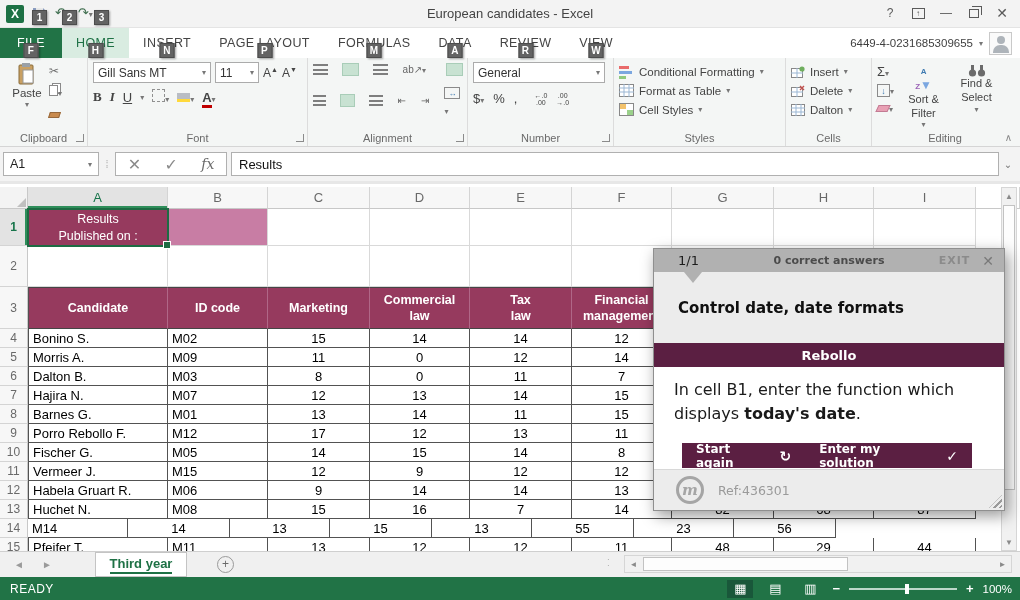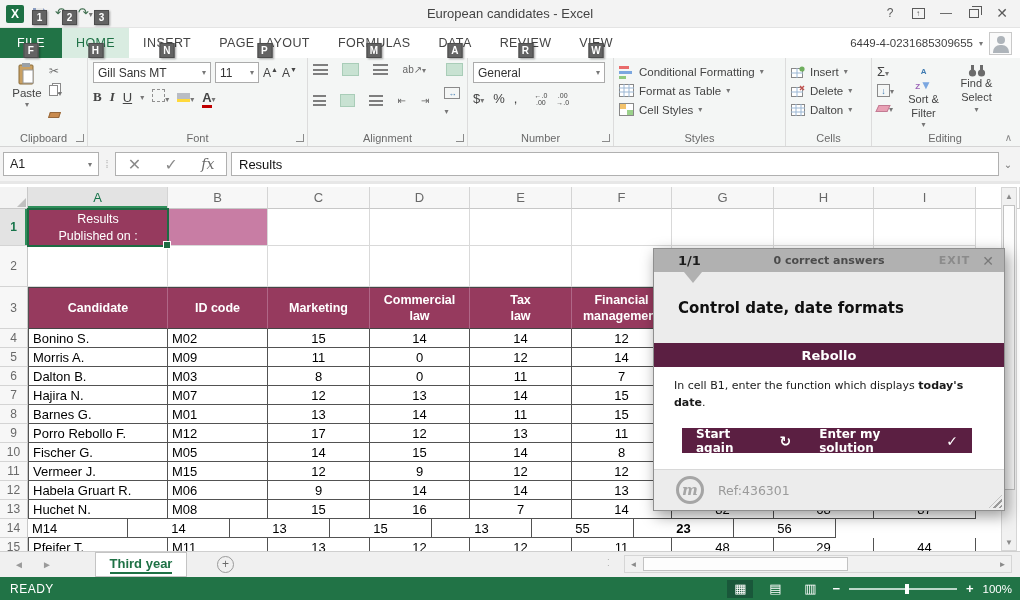--- a/index.html
+++ b/index.html
@@ -114,28 +114,28 @@
   .sright{margin-left:auto;display:flex;align-items:center;gap:9px;margin-right:8px}
   .vicon{width:26px;height:18px;display:flex;align-items:center;justify-content:center;font-size:13px;color:#fff}
   .vicon.active{background:#19573a}
   .zsym{font-size:13px;font-weight:bold}
   .ztrack{width:108px;height:2px;background:#bcd7c9;position:relative}
   .zhandle{position:absolute;left:52%;top:-4px;width:4px;height:10px;background:#fff}
   .zoomlvl{font-size:11.5px}
   
   .dialog{position:absolute;left:653px;top:248px;width:352px;height:263px;background:#fff;border:1px solid #8f8f8f;box-shadow:3px 5px 14px rgba(0,0,0,.4);z-index:40;font-family:"DejaVu Sans",sans-serif}
   .dhead{height:23px;background:#b1b1b1;display:flex;align-items:center;padding:0 10px;position:relative}
-  .dprog{font-size:13px;font-weight:bold;color:#1c1c1c;margin-left:14px}
+  .dprog{font-size:13px;font-weight:normal;color:#1c1c1c;margin-left:14px}
   .dcorrect{position:absolute;left:0;right:0;text-align:center;font-size:11px;font-weight:bold;color:#4b4b4b}
   .dexit{margin-left:auto;font-size:11px;font-weight:bold;color:#8b8b8b;letter-spacing:1px;z-index:2}
   .dx{font-size:14px;font-weight:bold;color:#787878;margin-left:12px;z-index:2}
   .notch{position:absolute;left:30px;top:23px;border-left:9px solid transparent;border-right:9px solid transparent;border-top:11px solid #b1b1b1;z-index:41}
   .dtitle{height:71px;background:#ececec;display:flex;align-items:center;padding:0 24px;font-size:15px;font-weight:bold;color:#101010}
   .dbar{height:24px;background:#5b1f42;color:#fff;font-weight:bold;font-size:13px;display:flex;align-items:center;justify-content:center}
-  .dbody{padding:11px 20px 0 20px;font-size:11px;color:#1a1a1a;line-height:1.5}
+  .dbody{padding:11px 4px 0 20px;font-size:16px;color:#1a1a1a;line-height:1.5}
   .dbtns{display:flex;margin:17px 32px 0 28px;justify-content:space-between}
   .dbtn{height:25px;background:#5b1f42;color:#fff;font-weight:bold;font-size:12px;display:flex;align-items:center;justify-content:center;gap:9px;padding:0 14px}
   .dbtn .ic{font-size:14px}
   .dfoot{position:absolute;left:0;right:0;bottom:0;height:41px;background:#ececec;border-top:1px solid #d8d8d8;display:flex;align-items:center;padding:0 22px;gap:14px}
   .dlogo{width:28px;height:28px;border-radius:50%;border:3px solid #a5a5a5;color:#a5a5a5;font-family:"DejaVu Serif",serif;font-style:italic;font-weight:bold;font-size:15px;display:flex;align-items:center;justify-content:center}
   .dref{color:#9a9a9a;font-size:12.5px}
   .dresize{position:absolute;right:2px;bottom:2px;width:13px;height:13px;background:repeating-linear-gradient(135deg,#9a9a9a 0 1.5px,transparent 1.5px 4px);clip-path:polygon(100% 0,100% 100%,0 100%)}
 </style>
 </head>
 <body>
@@ -445,21 +445,21 @@
         <div class="ecell" style="width: 100px;"></div>
         <div class="ecell" style="width: 102px;"></div>
       </div>
       <div class="grow" style="height: 42px;">
         <div class="rnum">3</div>
         <div class="thead bl" style="width: 140px;">Candidate</div>
         <div class="thead" style="width: 100px;">ID code</div>
         <div class="thead" style="width: 102px;">Marketing</div>
         <div class="thead" style="width: 100px;">Commercial
 law</div>
-        <div class="thead" style="width: 102px;">Tax
+        <div class="thead" style="width: 102px; text-align: right;">Tax
 law</div>
         <div class="thead" style="width: 100px;">Financial
 management</div>
         <div class="ecell" style="width: 102px;"></div>
         <div class="ecell" style="width: 100px;"></div>
         <div class="ecell" style="width: 102px;"></div>
       </div>
       <div class="grow" style="height: 19px;">
         <div class="rnum">4</div>
         <div class="tcell name bl" style="width: 140px;">Bonino S.</div>
@@ -581,21 +581,21 @@
         <div class="tcell num" style="width: 102px;">87</div>
       </div>
       <div class="grow" style="height: 19px;">
         <div class="rnum">14</div>
         <div class="tcell idc" style="width: 100px;">M14</div>
         <div class="tcell num" style="width: 102px;">14</div>
         <div class="tcell num" style="width: 100px;">13</div>
         <div class="tcell num" style="width: 102px;">15</div>
         <div class="tcell num" style="width: 100px;">13</div>
         <div class="tcell num" style="width: 102px;">55</div>
-        <div class="tcell num" style="width: 100px; font-weight: bold;">23</div>
+        <div class="tcell num" style="width: 100px;">23</div>
         <div class="tcell num" style="width: 102px;">56</div>
       </div>
       <div class="grow" style="height: 19px;">
         <div class="rnum">15</div>
         <div class="tcell name bl" style="width: 140px;">Pfeifer T.</div>
         <div class="tcell idc" style="width: 100px;">M11</div>
         <div class="tcell num" style="width: 102px;">13</div>
         <div class="tcell num" style="width: 100px;">12</div>
         <div class="tcell num" style="width: 102px;">12</div>
         <div class="tcell num" style="width: 100px;">11</div>

